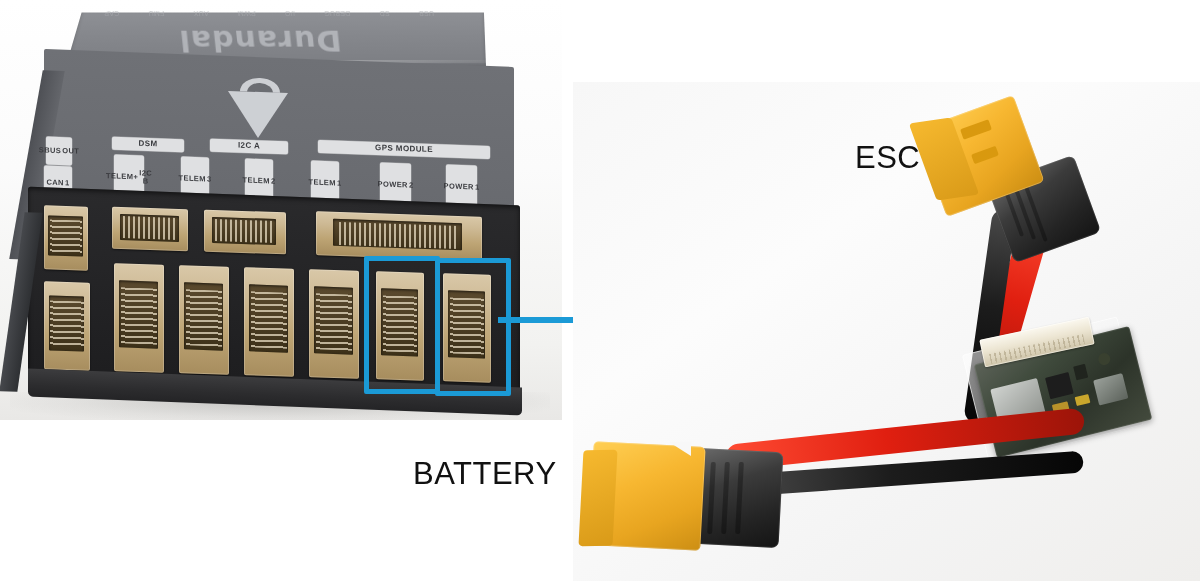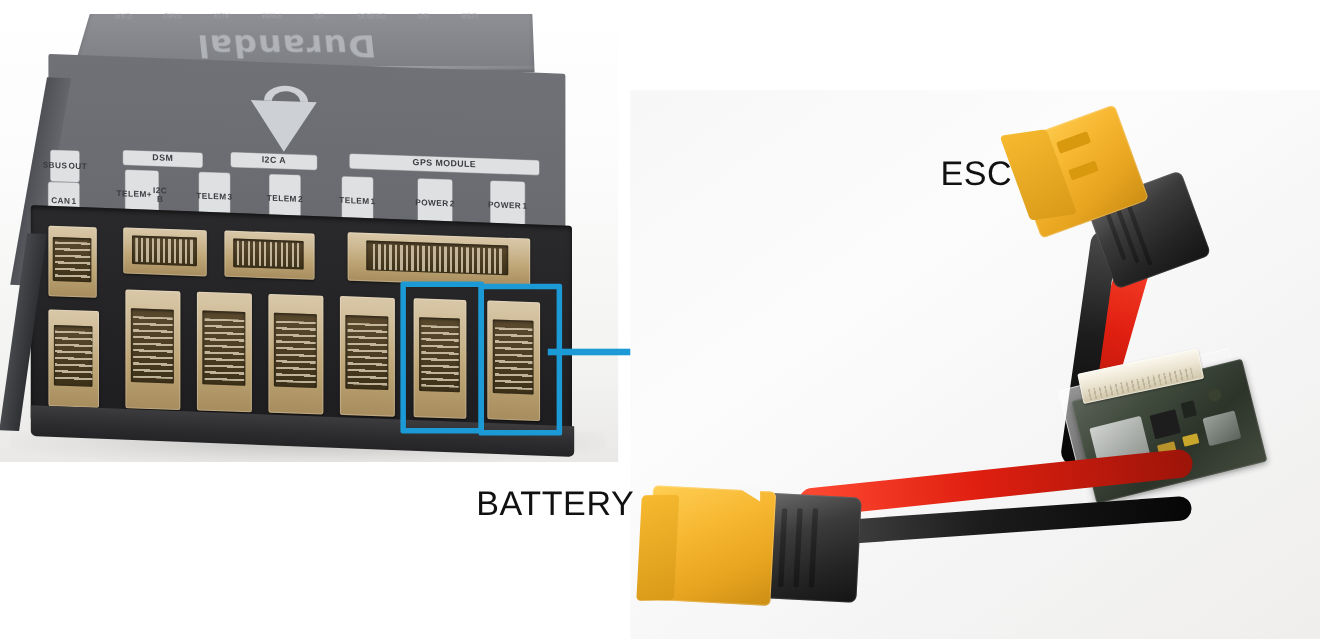--- a/index.html
+++ b/index.html
@@ -294,15 +294,15 @@
     <div class="boot-rib" style="left:136px;top:380px;width:5px;height:72px;transform:rotate(3deg);"></div>
     <div class="boot-rib" style="left:150px;top:380px;width:5px;height:72px;transform:rotate(3deg);"></div>
     <div class="boot-rib" style="left:164px;top:380px;width:5px;height:72px;transform:rotate(3deg);"></div>
 
     <div class="xt60-body" style="left:18px;top:362px;width:112px;height:104px;transform:rotate(3deg);"></div>
     <div class="xt60-face" style="left:8px;top:368px;width:34px;height:96px;transform:rotate(3deg) skewY(-4deg);"></div>
     <div class="r" style="left:96px;top:360px;width:0;height:0;border-left:22px solid transparent;border-top:14px solid #f8f8f8;"></div>
   </div>
 
   <div class="callout" style="left:855px;top:140px;">ESC</div>
-  <div class="callout" style="left:413px;top:440px;margin-left:20px;">BATTERY</div>
+  <div class="callout" style="left:413px;top:456px;">BATTERY</div>
 
 </div>
 
 </body></html>

